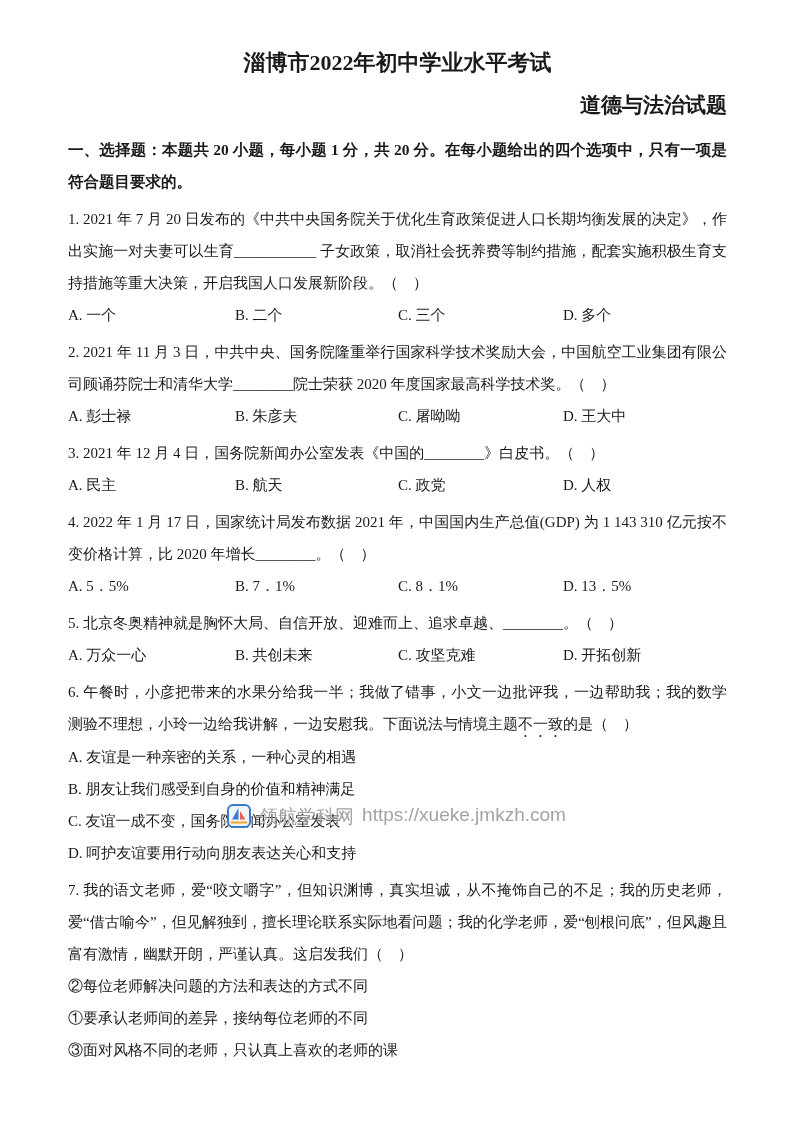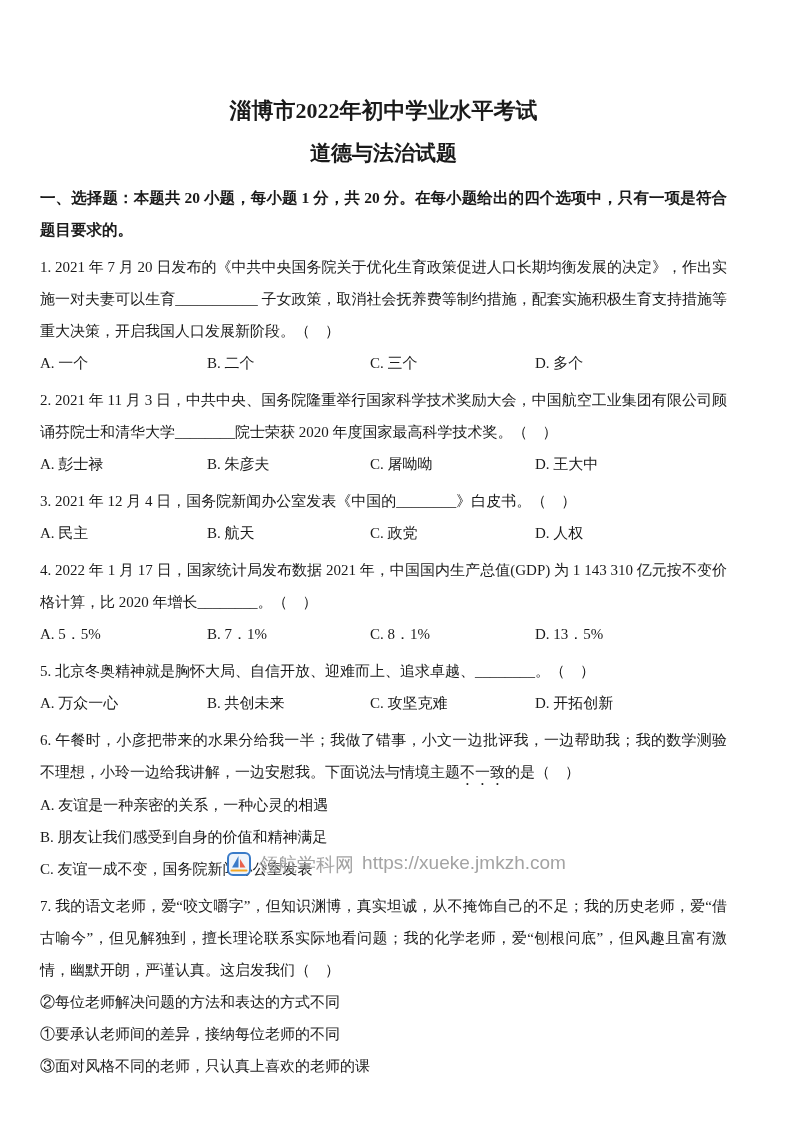--- a/index.html
+++ b/index.html
@@ -9,32 +9,31 @@
     height: 1122px;
     font-family: "Liberation Serif", "DejaVu Serif", serif;
     color: #1a1a1a;
     position: relative;
     overflow: hidden;
   }
   .page {
     position: relative;
     width: 793px;
     height: 854px;
-    padding: 46px 66px 0 40px;
+    padding: 46px 66px 0 68px;
     background: #ffffff;
-    margin-top: 48px;
   }
   .title {
     text-align: center;
     font-size: 22px;
     font-weight: bold;
     line-height: 34px;
   }
   .subtitle {
-    text-align: center;
+    text-align: right;
     font-size: 21px;
     font-weight: bold;
     line-height: 32px;
     margin-top: 9px;
   }
   .section-header {
     margin-top: 13px;
     font-size: 15.5px;
     font-weight: bold;
     line-height: 32px;
@@ -137,20 +136,21 @@
       <span>C. 攻坚克难</span>
       <span>D. 开拓创新</span>
     </div>
   </div>
 
   <div class="question">
     <p class="stem"><span>6. 午餐时，小彦把带来的水果分给我一半；我做了错事，小文一边批评我，一边帮助我；我的数学测验不理想，小玲一边给我讲解，一边安慰我。下面说法与情境主题</span><span class="emph">不一致</span><span>的是（　）</span></p>
     <p class="opt-line">A. 友谊是一种亲密的关系，一种心灵的相遇</p>
     <p class="opt-line">B. 朋友让我们感受到自身的价值和精神满足</p>
     <p class="opt-line">C. 友谊一成不变，国务院新闻办公室发表</p>
+    <p class="opt-line">D. 呵护友谊要用行动向朋友表达关心和支持</p>
   </div>
 
   <div class="question">
     <p class="stem">7. 我的语文老师，爱“咬文嚼字”，但知识渊博，真实坦诚，从不掩饰自己的不足；我的历史老师，爱“借古喻今”，但见解独到，擅长理论联系实际地看问题；我的化学老师，爱“刨根问底”，但风趣且富有激情，幽默开朗，严谨认真。这启发我们（　）</p>
     <p class="sub-item">②每位老师解决问题的方法和表达的方式不同</p>
     <p class="sub-item">①要承认老师间的差异，接纳每位老师的不同</p>
     <p class="sub-item">③面对风格不同的老师，只认真上喜欢的老师的课</p>
   </div>
 
   <div class="footer">

